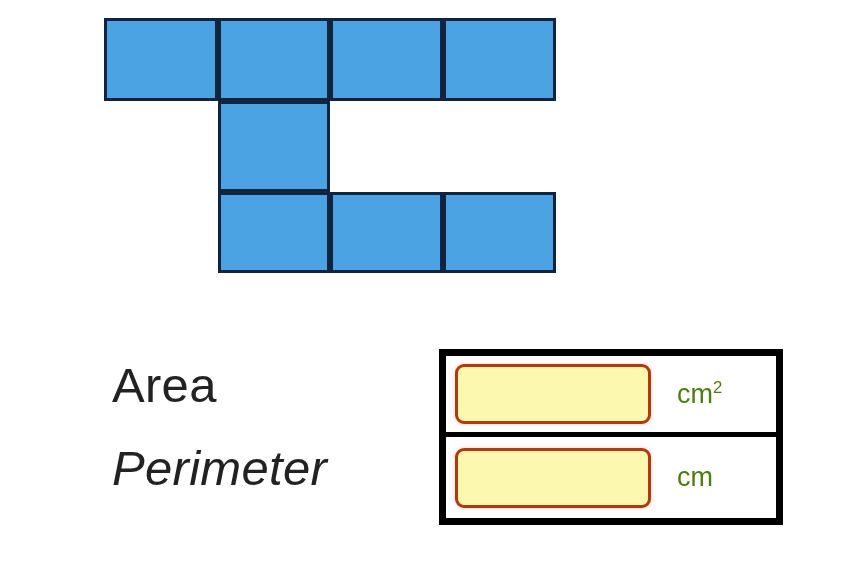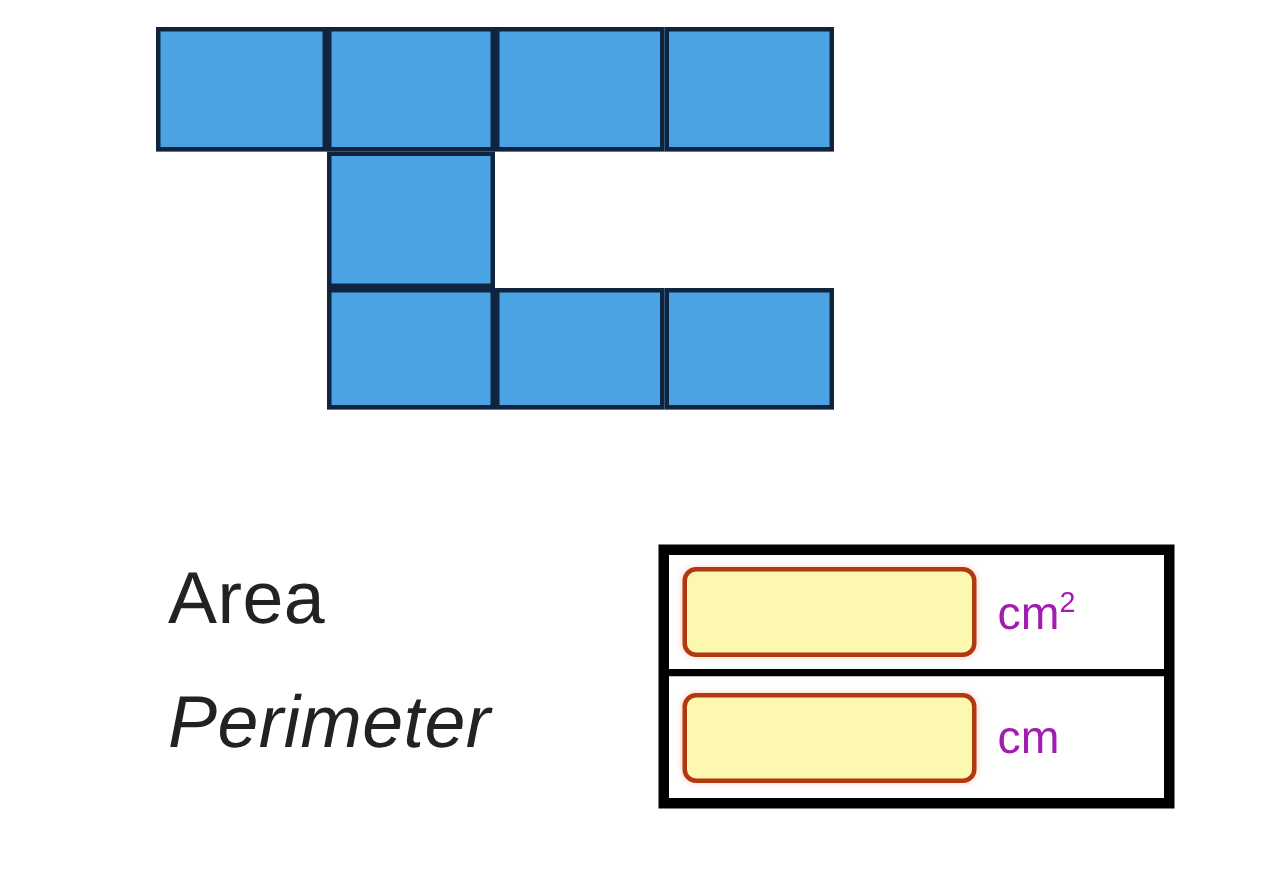--- a/index.html
+++ b/index.html
@@ -28,21 +28,21 @@
     position: absolute;
     background: #4ba3e3;
     border: 3px solid #11243f;
     box-sizing: border-box;
   }
 
   
   #answer-section {
     position: absolute;
     left: 0;
-    top: 355px;
+    top: 341px;
     width: 852px;
     height: 200px;
   }
 
   .row-label {
     position: absolute;
     left: 112px;
     color: #222222;
     font-size: 49px;
     font-weight: 400;
@@ -79,23 +79,23 @@
     margin-left: 9px;
     width: 196px;
     height: 60px;
     background: #fcf8b0;
     border: 3px solid #b2390f;
     border-radius: 9px;
     box-sizing: border-box;
     box-shadow: 0 0 4px rgba(255, 170, 150, 0.55);
   }
   .unit-label {
-    margin-left: 14px;
-    color: #a21caf;
-    font-size: 31px;
+    margin-left: 26px;
+    color: #4d7c0f;
+    font-size: 27px;
     font-weight: 400;
     line-height: 1;
     white-space: nowrap;
   }
   .unit-label sup {
     font-size: 0.62em;
     vertical-align: super;
     line-height: 0;
   }
 </style>

